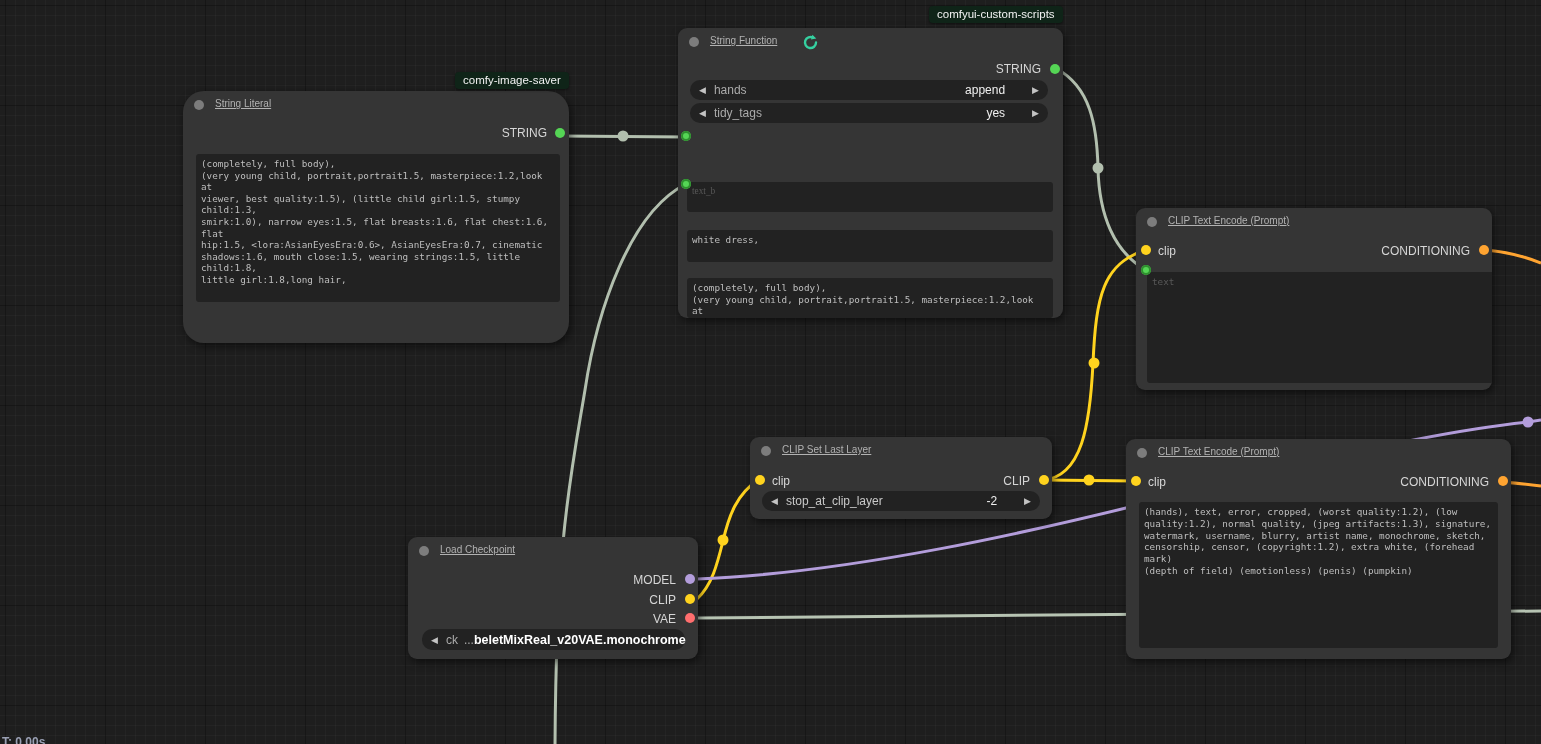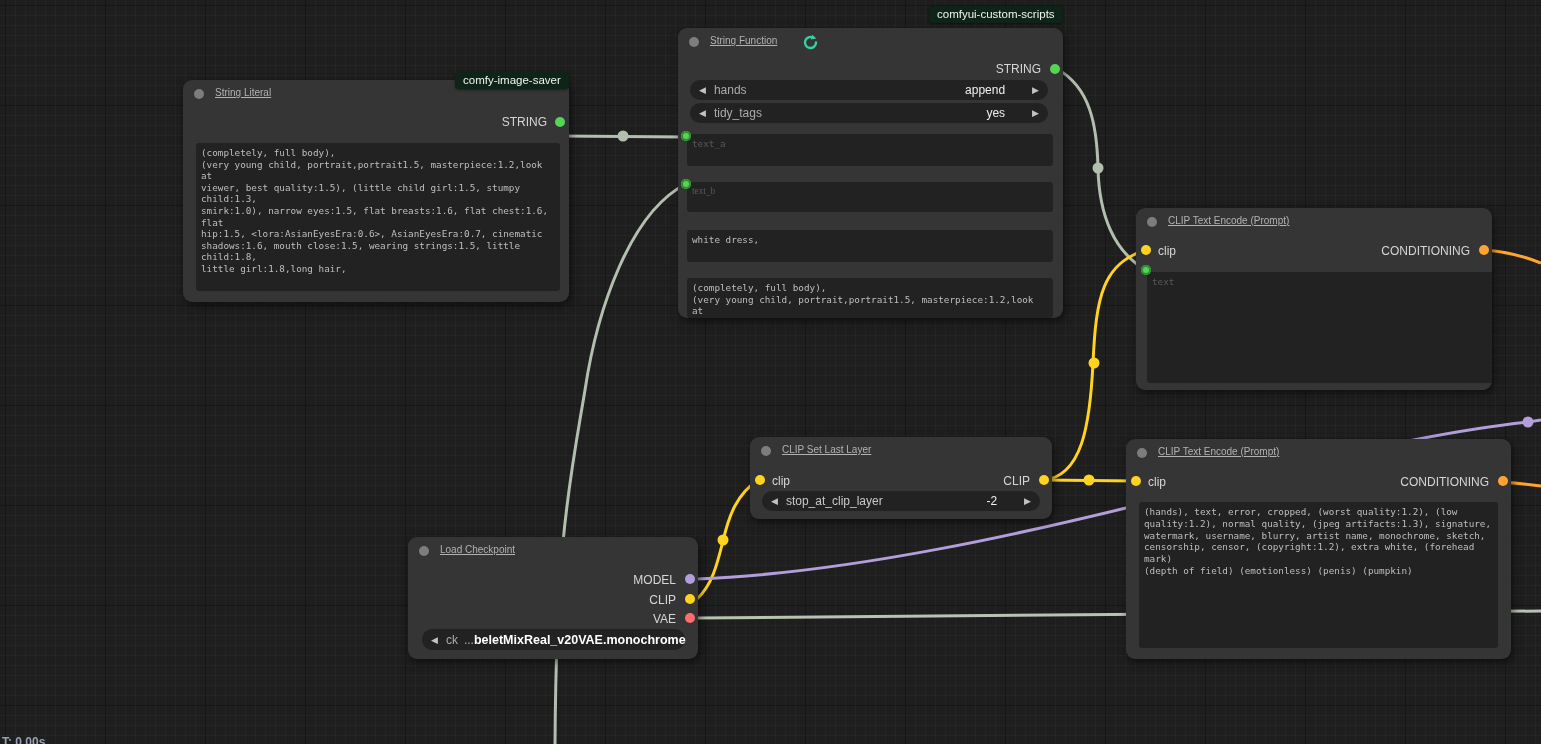--- a/index.html
+++ b/index.html
@@ -74,21 +74,21 @@
 
     <path d="M697,579 C850,573 1030,533 1190,492 C1340,453 1450,430 1528,422 L1541,420" stroke="#b39ddb" stroke-width="3" fill="none"></path>
     <circle cx="1528" cy="422" r="5.5" fill="#b39ddb"></circle>
 
     <path d="M697,618 C1000,618 1300,613 1541,611" stroke="#b7c4b3" stroke-width="3" fill="none"></path>
 
     <path d="M1486,250 C1508,252 1526,257 1541,263" stroke="#ffa431" stroke-width="3" fill="none"></path>
     <path d="M1486,481 C1508,482 1525,484 1541,486" stroke="#ffa431" stroke-width="3" fill="none"></path>
   </svg>
 
-  <div class="node" style="left:183px;top:80px;width:386px;height:222px;">
+  <div class="node" style="left:183px;top:91px;width:386px;height:252px;border-radius:21px;">
     <div class="ntitle">
       <span class="cdot"></span>
       <span class="ttext">String Literal</span>
     </div>
     <span class="slot-label-out" style="right:22px;top:35px;">STRING</span>
     <span class="dot" style="right:4px;top:37px;background:#55d555;"></span>
     <div class="tbox" style="left:13px;top:63px;width:364px;height:148px;">(completely, full body),
 (very young child, portrait,portrait1.5, masterpiece:1.2,look at
 viewer, best quality:1.5), (little child girl:1.5, stumpy child:1.3,
 smirk:1.0), narrow eyes:1.5, flat breasts:1.6, flat chest:1.6, flat
@@ -117,21 +117,20 @@
       <span class="arrow">▶</span>
     </div>
     <div class="pill" style="left:12px;top:75px;width:358px;">
       <span class="arrow">◀</span>
       <span class="wname">tidy_tags</span>
       <span class="wval">yes</span>
       <span class="arrow">▶</span>
     </div>
 
     <span class="dot" style="left:3px;top:103px;background:#55d555;box-shadow:inset 0 0 0 2px #2f8f2f;"></span>
-    <div class="tbox ph" style="left:9px;top:106px;width:366px;height:32px;">text_a</div>
 
     <span class="dot" style="left:3px;top:151px;background:#55d555;box-shadow:inset 0 0 0 2px #2f8f2f;"></span>
     <div class="tbox ph" style="left:9px;top:154px;width:366px;height:30px;font-family:Liberation Serif, serif;">text_b</div>
 
     <div class="tbox" style="left:9px;top:202px;width:366px;height:32px;">white dress,</div>
     <div class="tbox" style="left:9px;top:250px;width:366px;height:40px;">(completely, full body),
 (very young child, portrait,portrait1.5, masterpiece:1.2,look at
 viewer, best quality:1.5), (little child girl:1.5, stumpy child:1.3,</div>
   </div>
   <div class="badge" style="left:929px;top:6px;">comfyui-custom-scripts</div>

